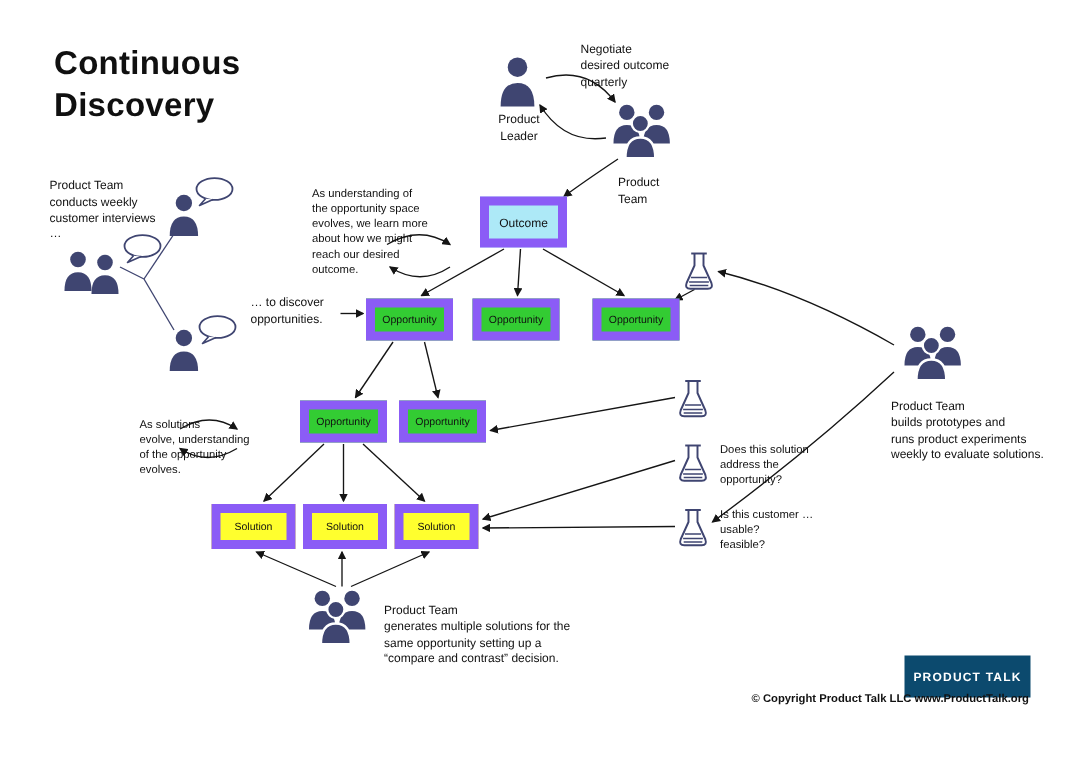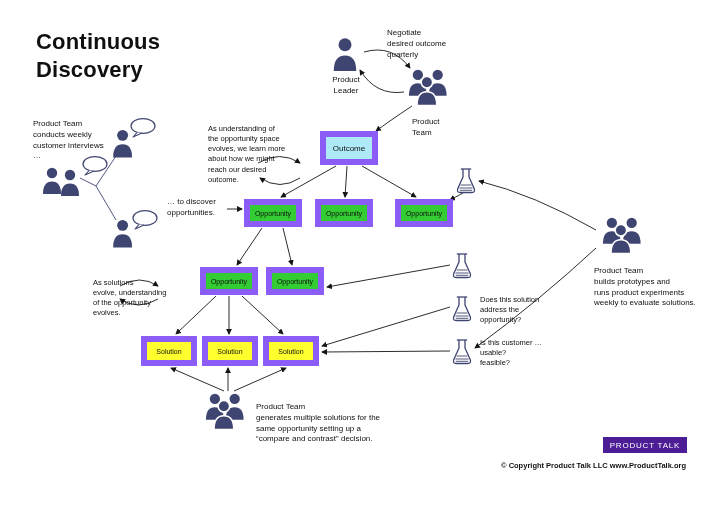--- a/index.html
+++ b/index.html
@@ -30,23 +30,23 @@
   .leader-label{left:320px;top:75px;width:52px;}
   .team-label{left:412px;top:117px;}
   .interviews{left:33px;top:119px;}
   .discover{left:167px;top:197px;}
   .center-note{left:208px;top:124px;width:100px;}
   .sol-evolve{left:93px;top:262px;width:100px;margin-top:16px;}
   .q1{left:480px;top:166px;} .q2{left:480px;top:252px;} .q3{left:480px;top:295px;} .q4{left:480px;top:338px;}
   .right-note{left:594px;top:266px;width:122px;}
   .bottom-note{left:256px;top:402px;width:170px;}
   .badge{
-    left:603px;top:437px;width:84px;height:16px;background:#4c1d95;color:#fff;
+    left:603px;top:437px;width:84px;height:28px;background:#0c4a6e;color:#fff;
     display:flex;align-items:center;justify-content:center;
-    font-size:8px;font-weight:normal;letter-spacing:0.8px;
+    font-size:8px;font-weight:bold;letter-spacing:0.8px;
   }
   .copyright{left:420px;top:461px;width:266px;text-align:right;font-size:7.5px;font-weight:bold;}
   .arrow{fill:none;stroke:#151515;stroke-width:0.9;}
   .thin{fill:none;stroke:#3f4571;stroke-width:0.9;}
 </style>
 </head>
 <body>
 
 <div class="canvas">
 

